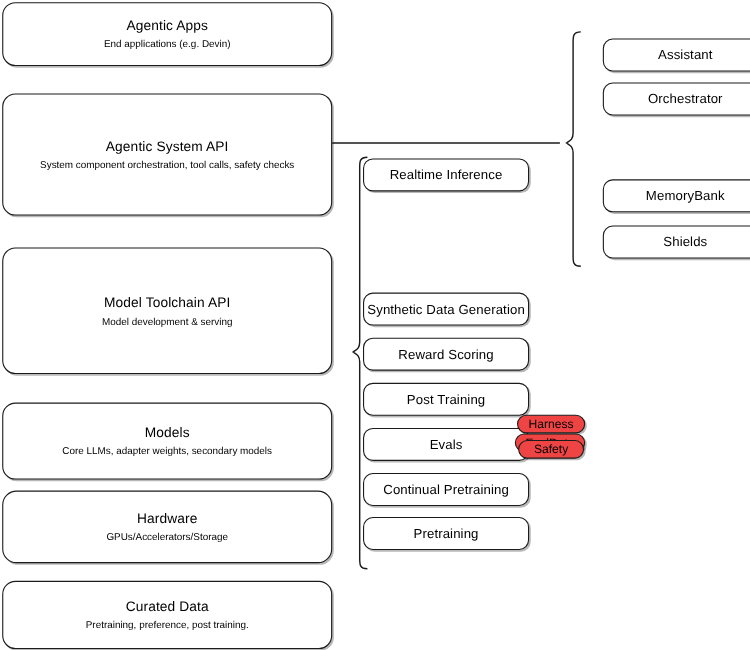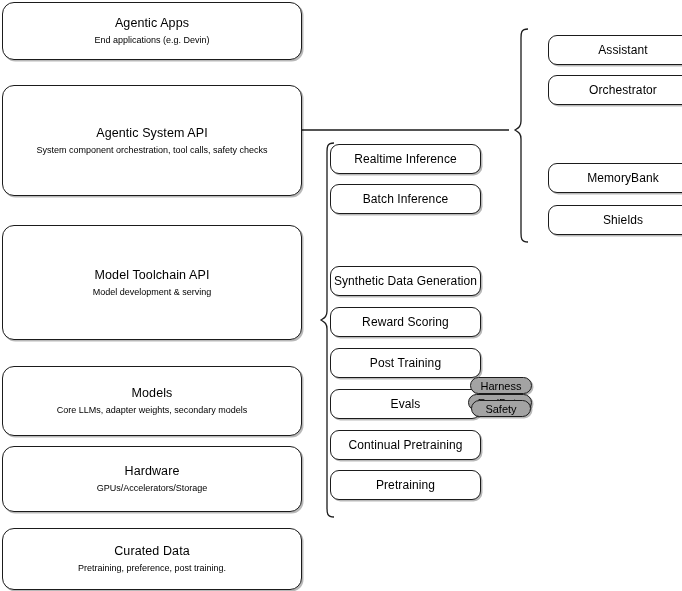--- a/index.html
+++ b/index.html
@@ -45,21 +45,21 @@
   
   .chip{height:30px;border-radius:9px;}
   .chip .title{font-size:12px;}
   .mid{left:330px;width:151px;}
   .rgt{left:548px;width:150px;}
 
   
   .pill{
     position:absolute;
     box-sizing:border-box;
-    background:#a3a3a3;
+    background:#ef4444;
     border:1.3px solid #1b1b1b;
     border-radius:11px;
     height:17px;
     display:flex;align-items:center;justify-content:center;
     font-size:11px;
     white-space:nowrap;
     box-shadow:1.5px 1.5px 0 rgba(0,0,0,0.28);
     z-index:6;
   }
 
@@ -106,35 +106,32 @@
   <div class="node layer" style="top:225px;height:115px;">
     <div class="title">Model Toolchain API</div>
     <div class="sub">Model development &amp; serving</div>
   </div>
 
   <div class="node layer" style="top:366px;height:70px;">
     <div class="title">Models</div>
     <div class="sub">Core LLMs, adapter weights, secondary models</div>
   </div>
 
-  <div class="node layer" style="top:446px;height:66px;">
+  <div class="node layer" style="top:446px;height:66px;border-radius:13px;">
     <div class="title">Hardware</div>
     <div class="sub">GPUs/Accelerators/Storage</div>
   </div>
 
   <div class="node layer" style="top:528px;height:62px;text-align:right;">
     <div class="title">Curated Data</div>
     <div class="sub">Pretraining, preference, post training.</div>
   </div>
 
   <div class="node chip mid" style="top:144px;">
     <div class="title">Realtime Inference</div>
-  </div>
-  <div class="node chip mid" style="top:184px;">
-    <div class="title">Batch Inference</div>
   </div>
   <div class="node chip mid" style="top:266px;">
     <div class="title">Synthetic Data Generation</div>
   </div>
   <div class="node chip mid" style="top:307px;">
     <div class="title">Reward Scoring</div>
   </div>
   <div class="node chip mid" style="top:348px;">
     <div class="title">Post Training</div>
   </div>

